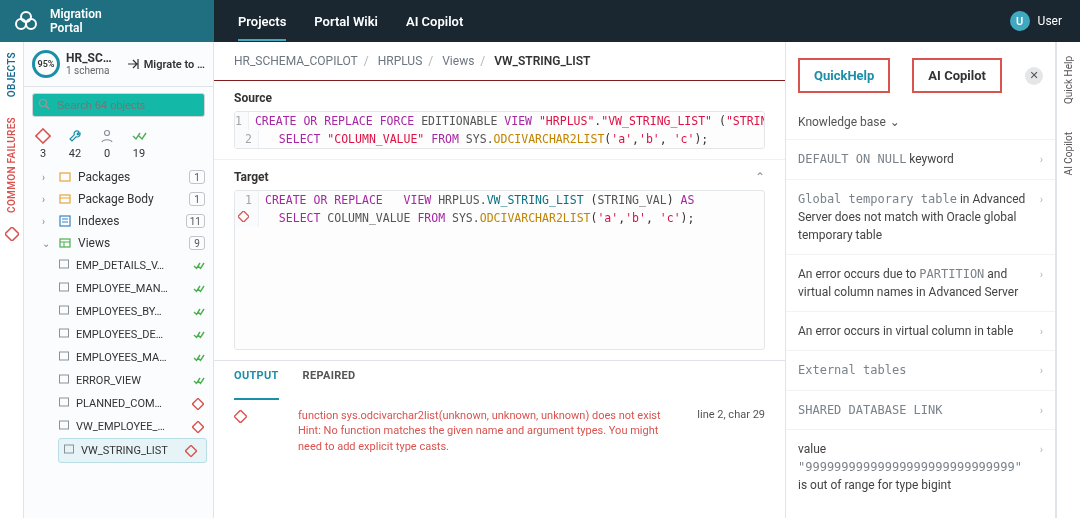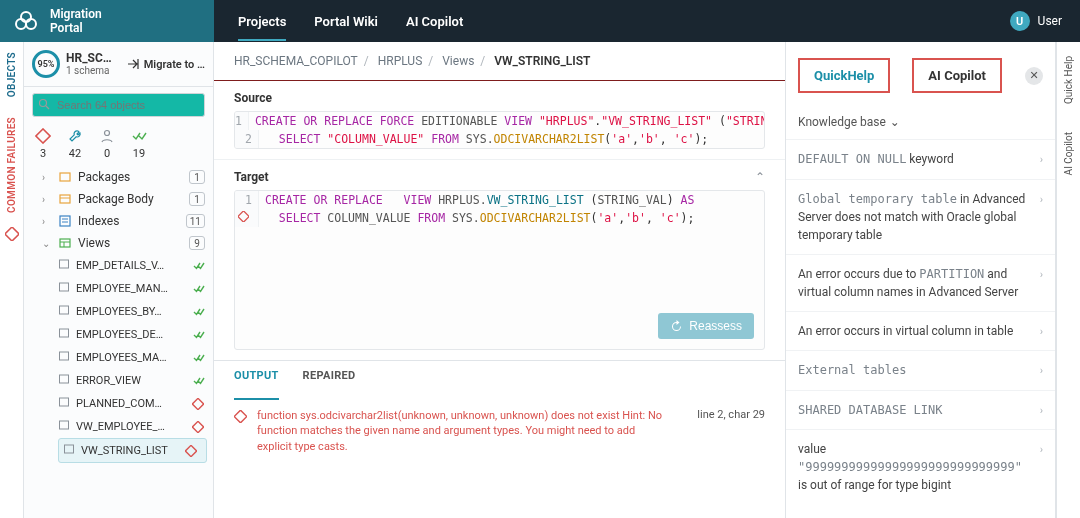--- a/index.html
+++ b/index.html
@@ -87,21 +87,21 @@
   .target-head .collapse { color:#8a9199; cursor:pointer; }
 
   .codebox.target { height: 160px; position:relative; }
   .reassess { position:absolute; right:10px; bottom:10px; background:#8fc7d4; color:#fff; border:none; padding:6px 12px; border-radius:3px; font-size:12px; display:flex; align-items:center; gap:6px; cursor:pointer; }
 
   .out-tabs { display:flex; gap:24px; padding:0 20px; border-top:1px solid #e0e4e8; font-size:11px; font-weight:700; letter-spacing:0.3px; }
   .out-tab { padding:8px 0 16px; border-bottom:2px solid transparent; cursor:pointer; color:#555; }
   .out-tab.active { color:#1c8fa8; border-bottom-color:#1c8fa8; }
   .out-body { padding: 8px 20px 12px; display:flex; gap:10px; align-items:flex-start; }
   .out-body .erricon { color:#d9534f; padding-top:2px; }
-  .out-body .msg { flex:1; font-size:11px; color:#d9534f; line-height:1.4; }
+  .out-body .msg { flex:1; font-size:11px; color:#d9534f; line-height:1.4;margin-left:41px; }
   .out-body .loc { font-size:11px; color:#555; white-space:nowrap; padding-left:20px; }
 
   
   .rpanel { width:270px; display:flex; flex-direction:column; border-right:1px solid #e0e4e8; }
   .rpanel-head { display:flex; align-items:center; gap:22px; padding:16px 12px; }
   .box-btn { border:2px solid #d9534f; padding:8px 14px; font-weight:700; font-size:13px; cursor:pointer; }
   .box-btn.qh { color:#1c8fa8; }
   .box-btn.ac { color:#333; }
   .rpanel-head .close { margin-left:auto; width:18px; height:18px; border-radius:50%; background:#e4e6e8; color:#555; display:flex; align-items:center; justify-content:center; font-size:11px; cursor:pointer; }
 
@@ -408,26 +408,20 @@
             <div class="code"><span class="kw">CREATE</span> <span class="kw">OR</span> <span class="kw">REPLACE</span>   <span class="kw">VIEW</span> <span class="plain">HRPLUS.</span><span class="id">VW_STRING_LIST</span> (<span class="plain">STRING_VAL</span>) <span class="kw">AS</span></div>
           </div>
           <div class="codeline">
             <div class="gut gut-err">
               <svg width="11" height="11" viewBox="0 0 11 11">
                 <rect x="1.5" y="1.5" width="8" height="8" transform="rotate(45 5.5 5.5)" fill="none" stroke="currentColor" stroke-width="1.3"></rect>
               </svg>
             </div>
             <div class="code">  <span class="kw">SELECT</span> <span class="plain">COLUMN_VALUE</span> <span class="kw">FROM</span> <span class="plain">SYS.</span><span class="fn">ODCIVARCHAR2LIST</span>(<span class="str">'a'</span>,<span class="str">'b'</span>, <span class="str">'c'</span>);</div>
           </div>
-          <button class="reassess">
-          <svg width="13" height="13" viewBox="0 0 13 13">
-              <path d="M11 6.5A4.5 4.5 0 1 1 6.5 2V0l3 2.5-3 2.5V3a3.5 3.5 0 1 0 3.5 3.5H11z" fill="#fff"></path>
-            </svg>
-          <span>Reassess</span>
-        </button>
       </div>
 
       <div class="out-tabs">
         <div class="out-tab active">OUTPUT</div>
         <div class="out-tab">REPAIRED</div>
       </div>
       <div class="out-body">
         <span class="erricon">
           <svg width="13" height="13" viewBox="0 0 13 13">
               <rect x="2" y="2" width="9" height="9" transform="rotate(45 6.5 6.5)" fill="none" stroke="currentColor" stroke-width="1.4"></rect>

